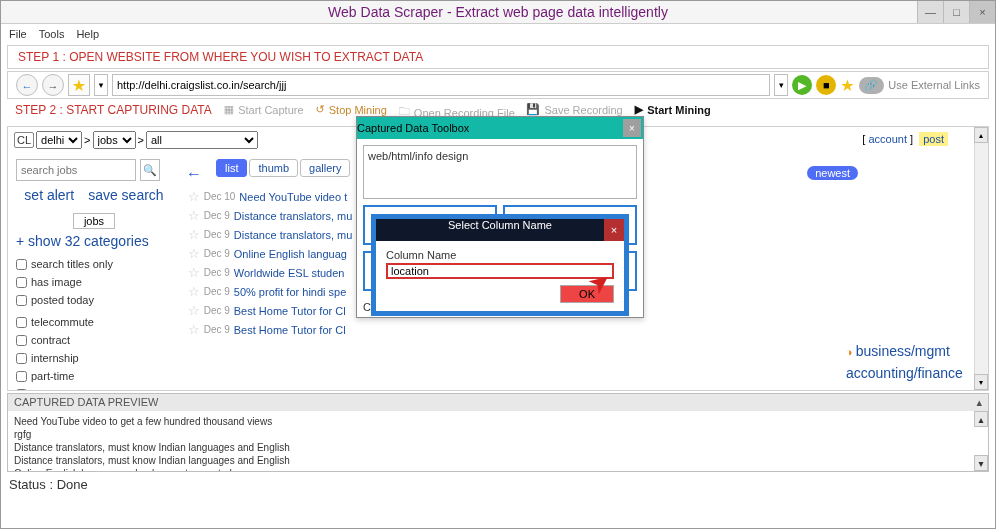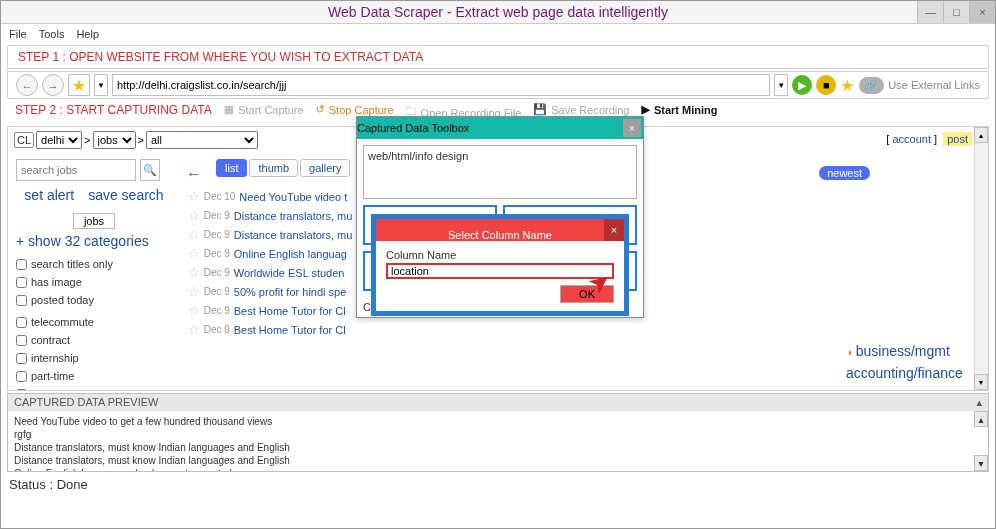--- a/index.html
+++ b/index.html
@@ -66,21 +66,21 @@
 .toolbox .hdr{background:#14b8a6;display:flex;align-items:center;justify-content:flex-start;height:22px;position:relative;font-size:12px}
 .toolbox .hdr .x{position:absolute;right:2px;top:2px;width:18px;height:18px;background:#9f9f9f;color:#fff;display:flex;align-items:center;justify-content:center;font-size:10px}
 .toolbox .path{margin:6px;border:1px solid #b0b0b0;height:54px;padding:4px;font-size:11px;color:#333}
 .toolbox .grid{display:grid;grid-template-columns:1fr 1fr;gap:6px;margin:0 6px 6px}
 .toolbox .cell{border:2px solid #2b7cd3;height:40px;display:flex;align-items:center;gap:6px;padding:0 6px;color:#1b4b99;font-weight:bold;font-size:12px}
 .toolbox .cell .ic{width:18px;height:18px;display:flex;align-items:center;justify-content:center;font-size:14px;color:#2b7cd3}
 .toolbox .foot{padding:4px 6px;font-size:11px;color:#333}
 
 
 .modal{position:absolute;left:370px;top:213px;width:258px;border:5px solid #2b7cd3;background:#fff;z-index:20}
-.modal .mh{background:#ef4444;color:#fff;height:22px;display:flex;align-items:flex-end;justify-content:center;position:relative;font-size:12px}
+.modal .mh{background:#0f172a;color:#fff;height:22px;display:flex;align-items:flex-start;justify-content:center;position:relative;font-size:12px}
 .modal .mh .x{position:absolute;right:0;top:0;width:20px;height:22px;background:#b43030;color:#fff;display:flex;align-items:center;justify-content:center}
 .modal .mb{padding:8px 10px}
 .modal .lab{font-size:11px;color:#333;margin-bottom:2px}
 .modal input{width:100%;height:16px;border:2px solid #d53030;padding:0 3px;font-size:11px}
 .modal .ok{float:right;margin-top:6px;padding:2px 18px;border:1px solid #a9a9a9;background:#ef4444}
 .redarrow{position:absolute;left:588px;top:266px;z-index:30;color:#d52020;font-size:26px;transform:rotate(-38deg)}
 .orangetag{color:#e08a2a}
 </style>
 </head>
 <body>
@@ -114,45 +114,45 @@
   <div class="play green">▶</div>
   <div class="play dark">■</div>
   <span class="star">★</span>
   <span class="pill">🔗</span>
   <span class="greytxt">Use External Links</span>
 </div>
 
 <div class="toolrow">
   <span class="step-row" style="border:none;margin:0;padding:0">STEP 2 : START CAPTURING DATA</span>
   <span class="tbbtn">▦ <span>Start Capture</span></span>
-  <span class="tbbtn active">↺ <span>Stop Capture</span></span>
+  <span class="tbbtn active">↺ <span>Stop Mining</span></span>
   <span class="tbbtn">🗀 <span>Open Recording File</span></span>
   <span class="tbbtn">💾 <span>Save Recording</span></span>
   <span class="tbbtn blackstrong">▶ <span>Start Mining</span></span>
 </div>
 
 <div class="page-area">
   <div class="scrollbar">
     <div class="scrollknob" style="top:0">▴</div>
     <div class="scrollknob" style="top:auto;bottom:0">▾</div>
   </div>
 
   <div style="position:absolute;left:6px;top:4px;display:flex;align-items:center;gap:2px" class="crumb">
     <span class="bx">CL</span>
     <select><option>delhi</option></select>
     <span>&gt;</span>
     <select><option>jobs</option></select>
     <span>&gt;</span>
     <select style="width:112px"><option>all</option></select>
   </div>
 
-  <div style="position:absolute;right:16px;top:6px">
+  <div style="position:absolute;right:40px;top:6px">
     [ <span class="acct">account</span> ] &nbsp;<span class="post">post</span>
   </div>
-  <div style="position:absolute;right:118px;top:40px"><span class="pill2">newest</span></div>
+  <div style="position:absolute;right:130px;top:40px"><span class="pill2">newest</span></div>
 
   <div class="leftcol" style="margin-top:26px">
     <div class="srchrow">
       <input placeholder="search jobs" style="">
       <div class="mag">🔍</div>
     </div>
     <div style="display:flex;gap:14px;margin-top:2px;justify-content:center">
       <span class="linksm">set alert</span>
       <span class="linksm">save search</span>
     </div>

